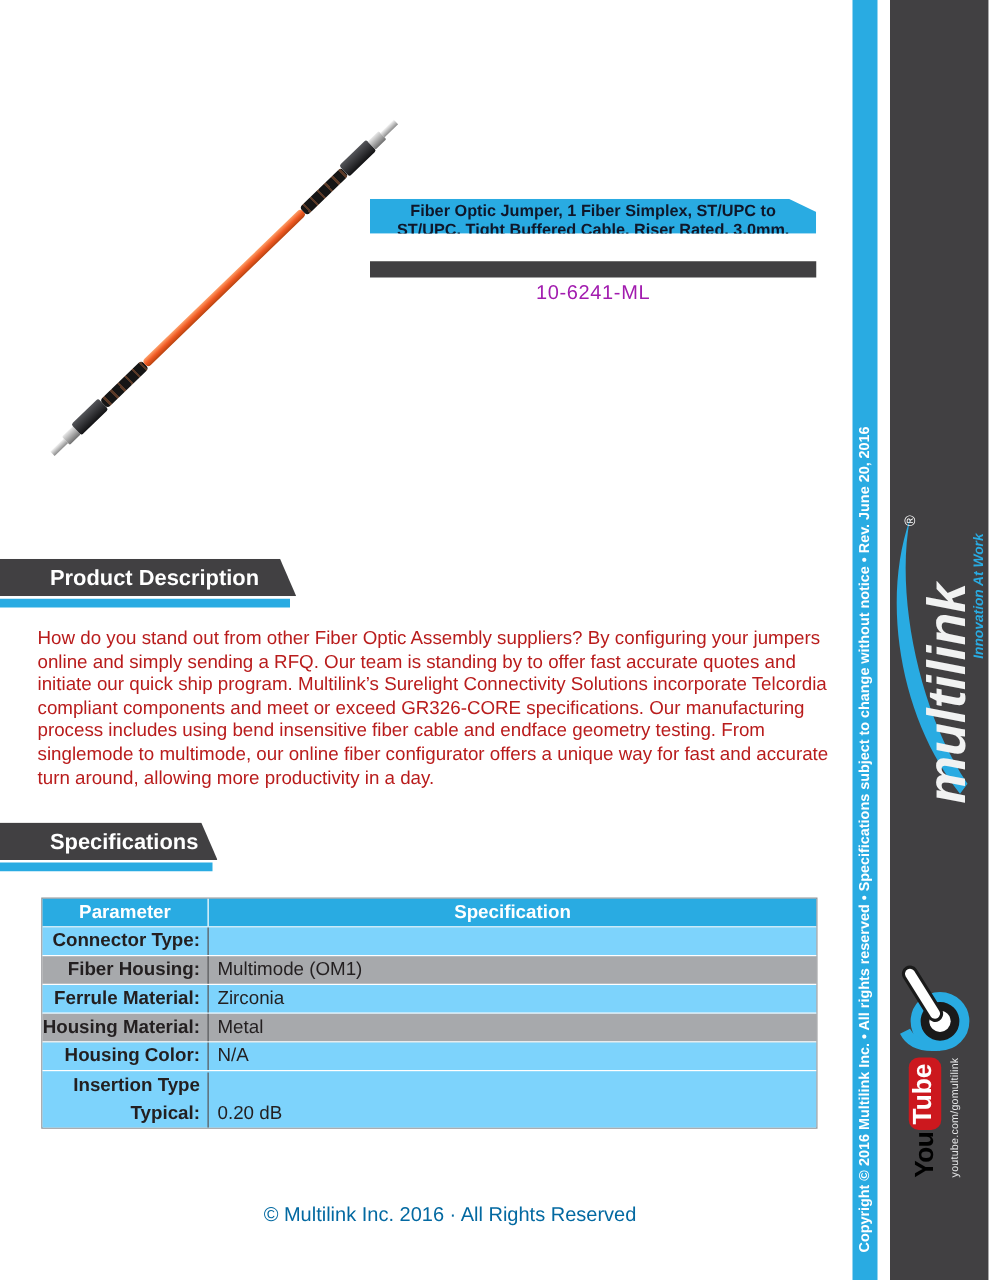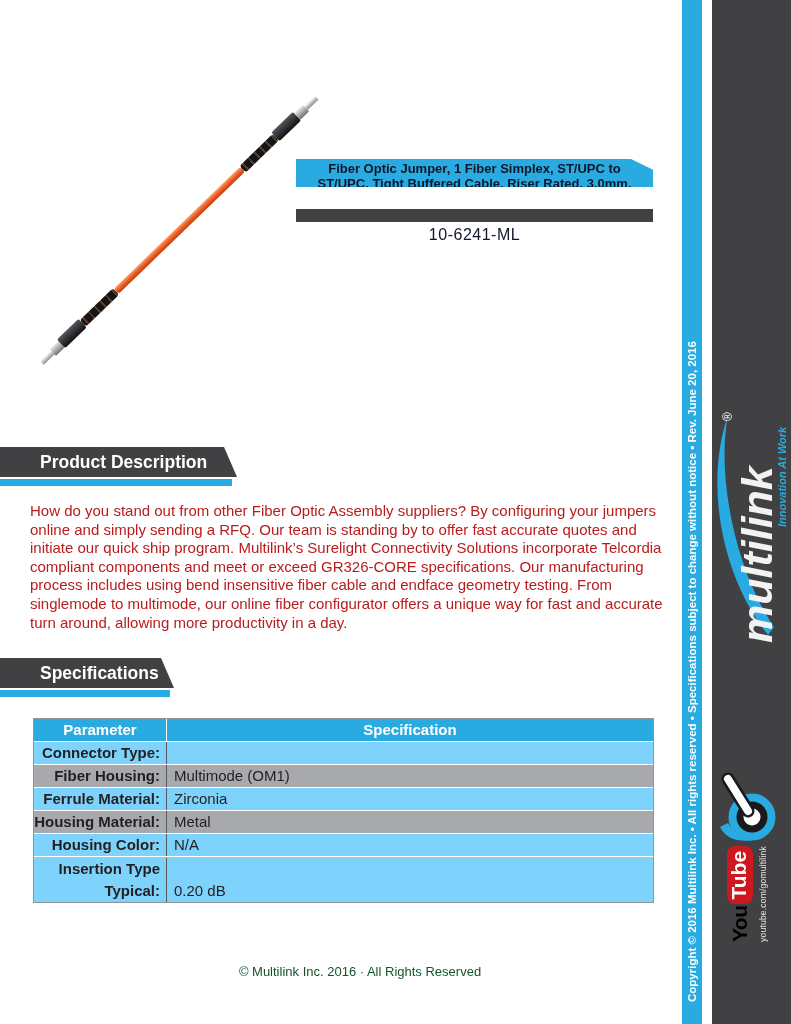--- a/index.html
+++ b/index.html
@@ -28,21 +28,21 @@
     position:absolute; left:296px; top:159px; width:357px; height:28px;
     background:#29ABE2; color:#0f172a; font-weight:bold; font-size:13px; line-height:15.4px;
     text-align:center; padding:2px 8px 0 8px;
     clip-path:polygon(0 0, calc(100% - 22px) 0, 100% 38%, 100% 100%, 0 100%);
   }
   .title-underbar {
     position:absolute; left:296px; top:209px; width:357px; height:13px; background:#414042;
   }
   .part-number {
     position:absolute; left:296px; top:226px; width:357px; text-align:center;
-    font-size:16px; letter-spacing:.5px; color:#0f172a;
+    font-size:16px; letter-spacing:.5px; color:#a21caf;
   }
 
   
   .sec-banner {
     position:absolute; left:0; height:30px; background:#414042; color:#fff;
     font-weight:bold; font-size:17.5px; line-height:30px; padding-left:40px;
     clip-path:polygon(0 0, calc(100% - 13px) 0, 100% 100%, 0 100%);
   }
   .sec-bar { position:absolute; left:0; height:7px; background:#29ABE2; }
   .banner-desc { top:447px; width:237px; }
@@ -71,21 +71,21 @@
   .t-spec { flex:1; padding-left:7px; font-size:15px; line-height:22px; }
   .t-head { background:#29ABE2; color:#fff; }
   .t-head .t-param { text-align:center; padding-right:0; border-right:1px solid #fff; }
   .t-head .t-spec  { text-align:center; padding-left:0; font-weight:bold; }
   .row-light { background:#7dd3fc; }
   .row-dark  { background:#A7A9AC; }
 
   
   .footer {
     position:absolute; left:30px; top:964px; width:660px; text-align:center;
-    font-size:13px; color:#14532d;
+    font-size:16px; color:#0369a1;
   }
 
   
   .blue-strip { position:absolute; left:682px; top:0; width:20px; height:1024px; background:#29ABE2; }
   .gray-strip { position:absolute; left:712px; top:0; width:79px; height:1024px; background:#414042; }
   .vert-copy {
     position:absolute; left:682px; top:1014px; width:718px; height:20px;
     transform-origin:0 0; transform:rotate(-90deg);
     color:#fff; font-weight:bold; font-size:11.5px; line-height:20px; padding-left:12px;
     white-space:nowrap;

